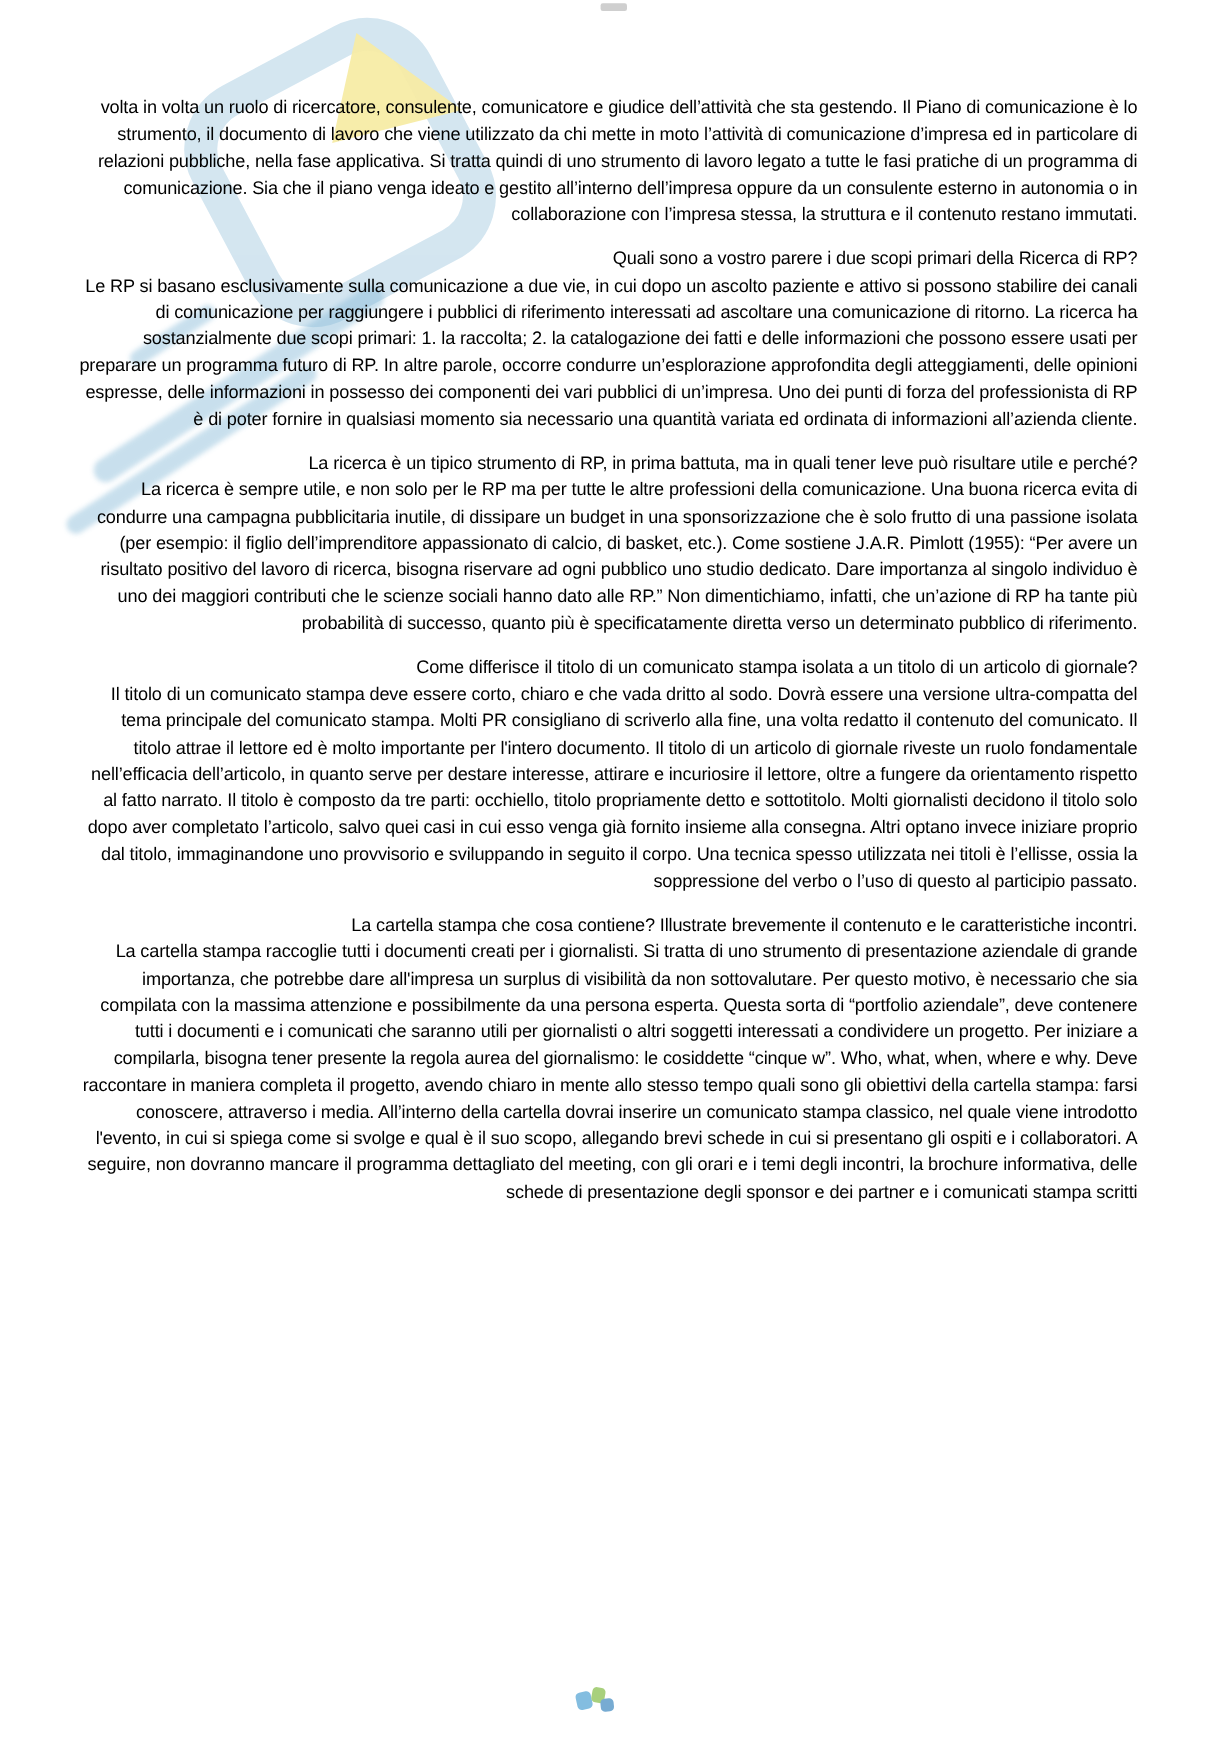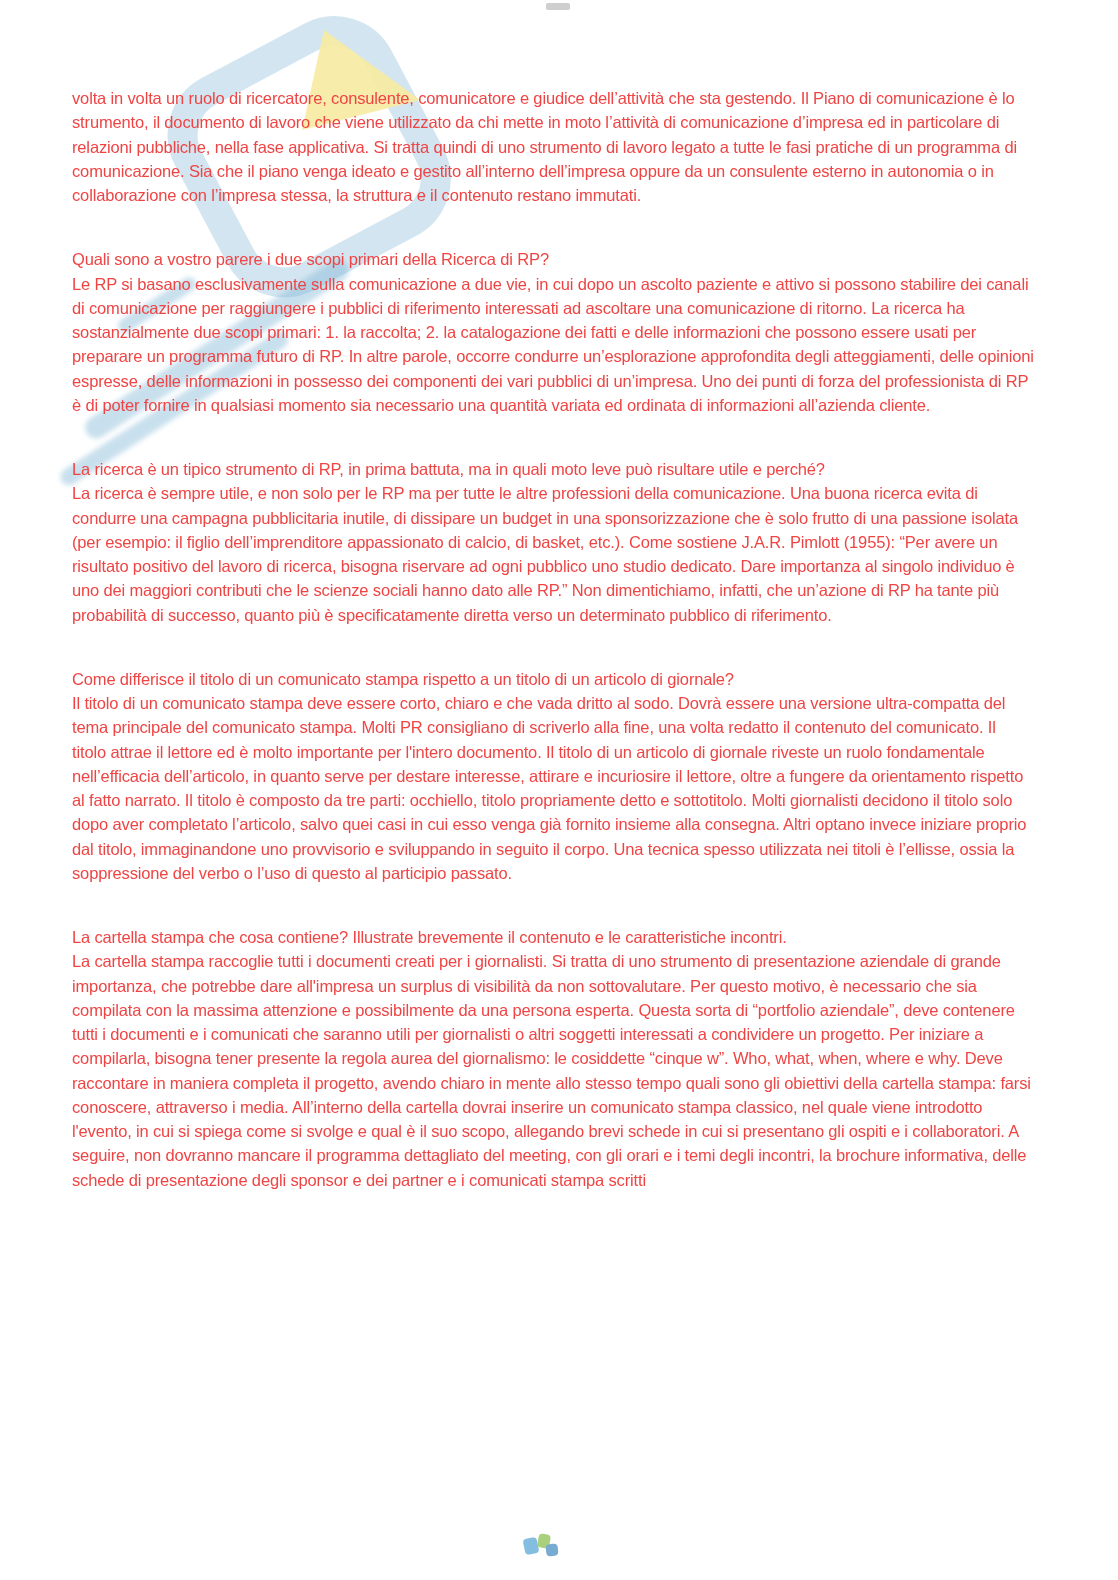--- a/index.html
+++ b/index.html
@@ -37,29 +37,29 @@
   }
   .content {
     position: absolute;
     left: 72px;
     top: 86px;
     width: 962px;
     z-index: 1;
     font-size: 16.5px;
     line-height: 1.47;
     letter-spacing: -0.15px;
-    color: #ef4444;
-    text-align: left;
+    color: #000000;
+    text-align: right;
   }
   .content p {
     margin: 0;
     padding: 0;
   }
   .qa-block {
-    margin-top: 40px;
+    margin-top: 16px;
   }
   .footer-mark {
     position: absolute;
     left: 518px;
     top: 1528px;
     width: 48px;
     height: 34px;
     z-index: 0;
   }
 </style>
@@ -97,26 +97,26 @@
   <div class="content">
 
     <p>volta in volta un ruolo di ricercatore, consulente, comunicatore e giudice dell’attività che sta gestendo. Il Piano di comunicazione è lo strumento, il documento di lavoro che viene utilizzato da chi mette in moto l’attività di comunicazione d’impresa ed in particolare di relazioni pubbliche, nella fase applicativa. Si tratta quindi di uno strumento di lavoro legato a tutte le fasi pratiche di un programma di comunicazione. Sia che il piano venga ideato e gestito all’interno dell’impresa oppure da un consulente esterno in autonomia o in collaborazione con l’impresa stessa, la struttura e il contenuto restano immutati.</p>
 
     <div class="qa-block">
       <p>Quali sono a vostro parere i due scopi primari della Ricerca di RP?</p>
       <p>Le RP si basano esclusivamente sulla comunicazione a due vie, in cui dopo un ascolto paziente e attivo si possono stabilire dei canali di comunicazione per raggiungere i pubblici di riferimento interessati ad ascoltare una comunicazione di ritorno. La ricerca ha sostanzialmente due scopi primari: 1. la raccolta; 2. la catalogazione dei fatti e delle informazioni che possono essere usati per preparare un programma futuro di RP. In altre parole, occorre condurre un’esplorazione approfondita degli atteggiamenti, delle opinioni espresse, delle informazioni in possesso dei componenti dei vari pubblici di un’impresa. Uno dei punti di forza del professionista di RP è di poter fornire in qualsiasi momento sia necessario una quantità variata ed ordinata di informazioni all’azienda cliente.</p>
     </div>
 
     <div class="qa-block">
-      <p>La ricerca è un tipico strumento di RP, in prima battuta, ma in quali moto leve può risultare utile e perché?</p>
+      <p>La ricerca è un tipico strumento di RP, in prima battuta, ma in quali tener leve può risultare utile e perché?</p>
       <p>La ricerca è sempre utile, e non solo per le RP ma per tutte le altre professioni della comunicazione. Una buona ricerca evita di condurre una campagna pubblicitaria inutile, di dissipare un budget in una sponsorizzazione che è solo frutto di una passione isolata (per esempio: il figlio dell’imprenditore appassionato di calcio, di basket, etc.). Come sostiene J.A.R. Pimlott (1955): “Per avere un risultato positivo del lavoro di ricerca, bisogna riservare ad ogni pubblico uno studio dedicato. Dare importanza al singolo individuo è uno dei maggiori contributi che le scienze sociali hanno dato alle RP.” Non dimentichiamo, infatti, che un’azione di RP ha tante più probabilità di successo, quanto più è specificatamente diretta verso un determinato pubblico di riferimento.</p>
     </div>
 
     <div class="qa-block">
-      <p>Come differisce il titolo di un comunicato stampa rispetto a un titolo di un articolo di giornale?</p>
+      <p>Come differisce il titolo di un comunicato stampa isolata a un titolo di un articolo di giornale?</p>
       <p>Il titolo di un comunicato stampa deve essere corto, chiaro e che vada dritto al sodo. Dovrà essere una versione ultra-compatta del tema principale del comunicato stampa. Molti PR consigliano di scriverlo alla fine, una volta redatto il contenuto del comunicato. Il titolo attrae il lettore ed è molto importante per l'intero documento. Il titolo di un articolo di giornale riveste un ruolo fondamentale nell’efficacia dell’articolo, in quanto serve per destare interesse, attirare e incuriosire il lettore, oltre a fungere da orientamento rispetto al fatto narrato. Il titolo è composto da tre parti: occhiello, titolo propriamente detto e sottotitolo. Molti giornalisti decidono il titolo solo dopo aver completato l’articolo, salvo quei casi in cui esso venga già fornito insieme alla consegna. Altri optano invece iniziare proprio dal titolo, immaginandone uno provvisorio e sviluppando in seguito il corpo. Una tecnica spesso utilizzata nei titoli è l’ellisse, ossia la soppressione del verbo o l’uso di questo al participio passato.</p>
     </div>
 
     <div class="qa-block">
       <p>La cartella stampa che cosa contiene? Illustrate brevemente il contenuto e le caratteristiche incontri.</p>
       <p>La cartella stampa raccoglie tutti i documenti creati per i giornalisti. Si tratta di uno strumento di presentazione aziendale di grande importanza, che potrebbe dare all'impresa un surplus di visibilità da non sottovalutare. Per questo motivo, è necessario che sia compilata con la massima attenzione e possibilmente da una persona esperta. Questa sorta di “portfolio aziendale”, deve contenere tutti i documenti e i comunicati che saranno utili per giornalisti o altri soggetti interessati a condividere un progetto. Per iniziare a compilarla, bisogna tener presente la regola aurea del giornalismo: le cosiddette “cinque w”. Who, what, when, where e why. Deve raccontare in maniera completa il progetto, avendo chiaro in mente allo stesso tempo quali sono gli obiettivi della cartella stampa: farsi conoscere, attraverso i media. All’interno della cartella dovrai inserire un comunicato stampa classico, nel quale viene introdotto l'evento, in cui si spiega come si svolge e qual è il suo scopo, allegando brevi schede in cui si presentano gli ospiti e i collaboratori. A seguire, non dovranno mancare il programma dettagliato del meeting, con gli orari e i temi degli incontri, la brochure informativa, delle schede di presentazione degli sponsor e dei partner e i comunicati stampa scritti</p>
     </div>
 
   </div>
 

